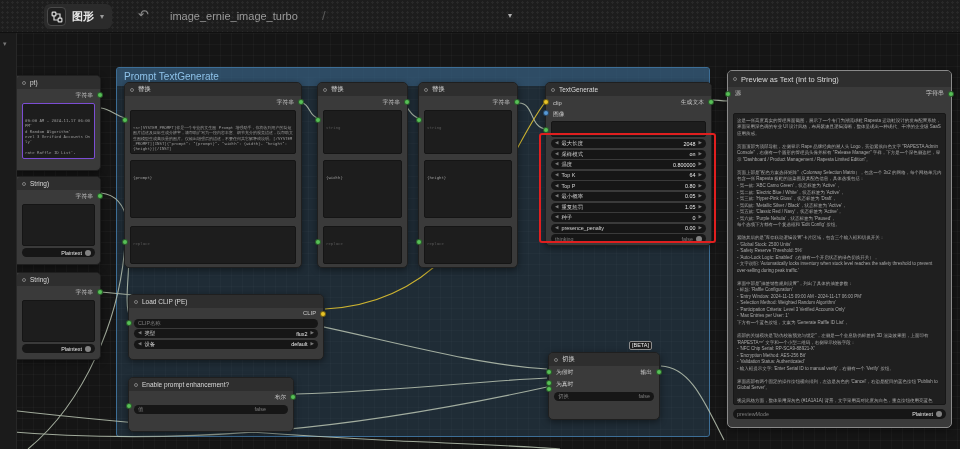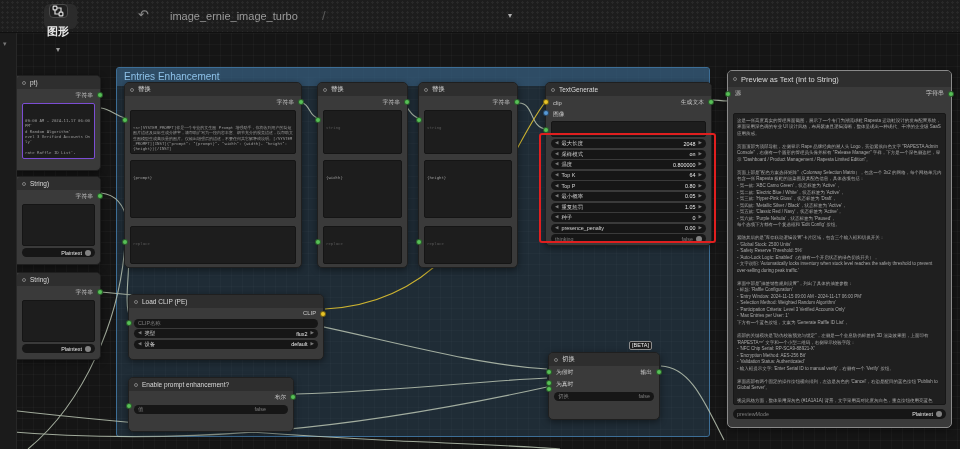--- a/index.html
+++ b/index.html
@@ -6,21 +6,21 @@
   html,body { width:960px; height:449px; overflow:hidden; background:#151515;
     font-family:"Liberation Sans", sans-serif; -webkit-text-size-adjust:none; }
 
   
   .topbar { position:absolute; left:0; top:0; width:960px; height:33px; z-index:10;
     background-color:#1d1d1d;
     background-image:radial-gradient(rgba(255,255,255,.05) 1px, transparent 1.2px);
     background-size:5px 5px; border-bottom:1px solid #101010;
     display:flex; align-items:center; }
   .ws-pill { position:absolute; left:44px; top:4px; height:25px; background:#2b2b2b;
-    border-radius:6px; display:flex; align-items:center; padding:0 8px 0 3px; gap:6px;flex-direction:column; }
+    border-radius:6px; display:flex; align-items:center; padding:0 8px 0 3px; gap:6px; }
   .logo-box { width:19px; height:19px; background:#1f1f1f; border:1px solid #4a4a4a;
     border-radius:4px; display:flex; align-items:center; justify-content:center; }
   .ws-label { font-size:11px; font-weight:bold; color:#e8e8e8; }
   .chev { font-size:8px; color:#9a9a9a; }
   .undo { position:absolute; left:138px; top:8px; color:#8a8a8a; font-size:13px; line-height:13px; }
   .wf-name { position:absolute; left:170px; top:10px; font-size:11px; color:#9a9a9a; }
   .crumb-sep { position:absolute; left:322px; top:8px; font-size:13px; color:#5a5a5a; }
   .tab-title { position:absolute; left:348px; top:9px; font-size:12px; font-weight:bold; color:#f0f0f0; }
   .tab-chev { position:absolute; left:508px; top:11px; font-size:8px; color:#b0b0b0; }
 
@@ -102,21 +102,21 @@
     <path d="M 0 431 C 190 447 360 428 547 387"></path>
     <path d="M 661 366 C 692 367 707 408 724 440"></path>
     <path d="M 0 409 C 120 423 260 434 400 441 C 470 444 520 446 560 449"></path>
   </g>
   <g fill="none" stroke="#d6bb30" stroke-width="1.2" opacity="0.95">
     <path d="M 325 309 C 470 302 500 160 546 101"></path>
   </g>
 </svg>
 
 <div class="group">
-  <div class="group-header">Entries Enhancement</div>
+  <div class="group-header">Prompt TextGenerate</div>
 </div>
 
 <div class="topbar">
   <div class="ws-pill">
     <span class="logo-box">
       <svg width="12" height="12" viewBox="0 0 16 16" fill="none" stroke="#dddddd" stroke-width="1.6">
         <rect x="1.5" y="1.5" width="5" height="5" rx="1"></rect>
         <rect x="9.5" y="9.5" width="5" height="5" rx="1"></rect>
         <path d="M6.5 4 H12 V9.5 M4 6.5 V12 H9.5"></path>
       </svg>

